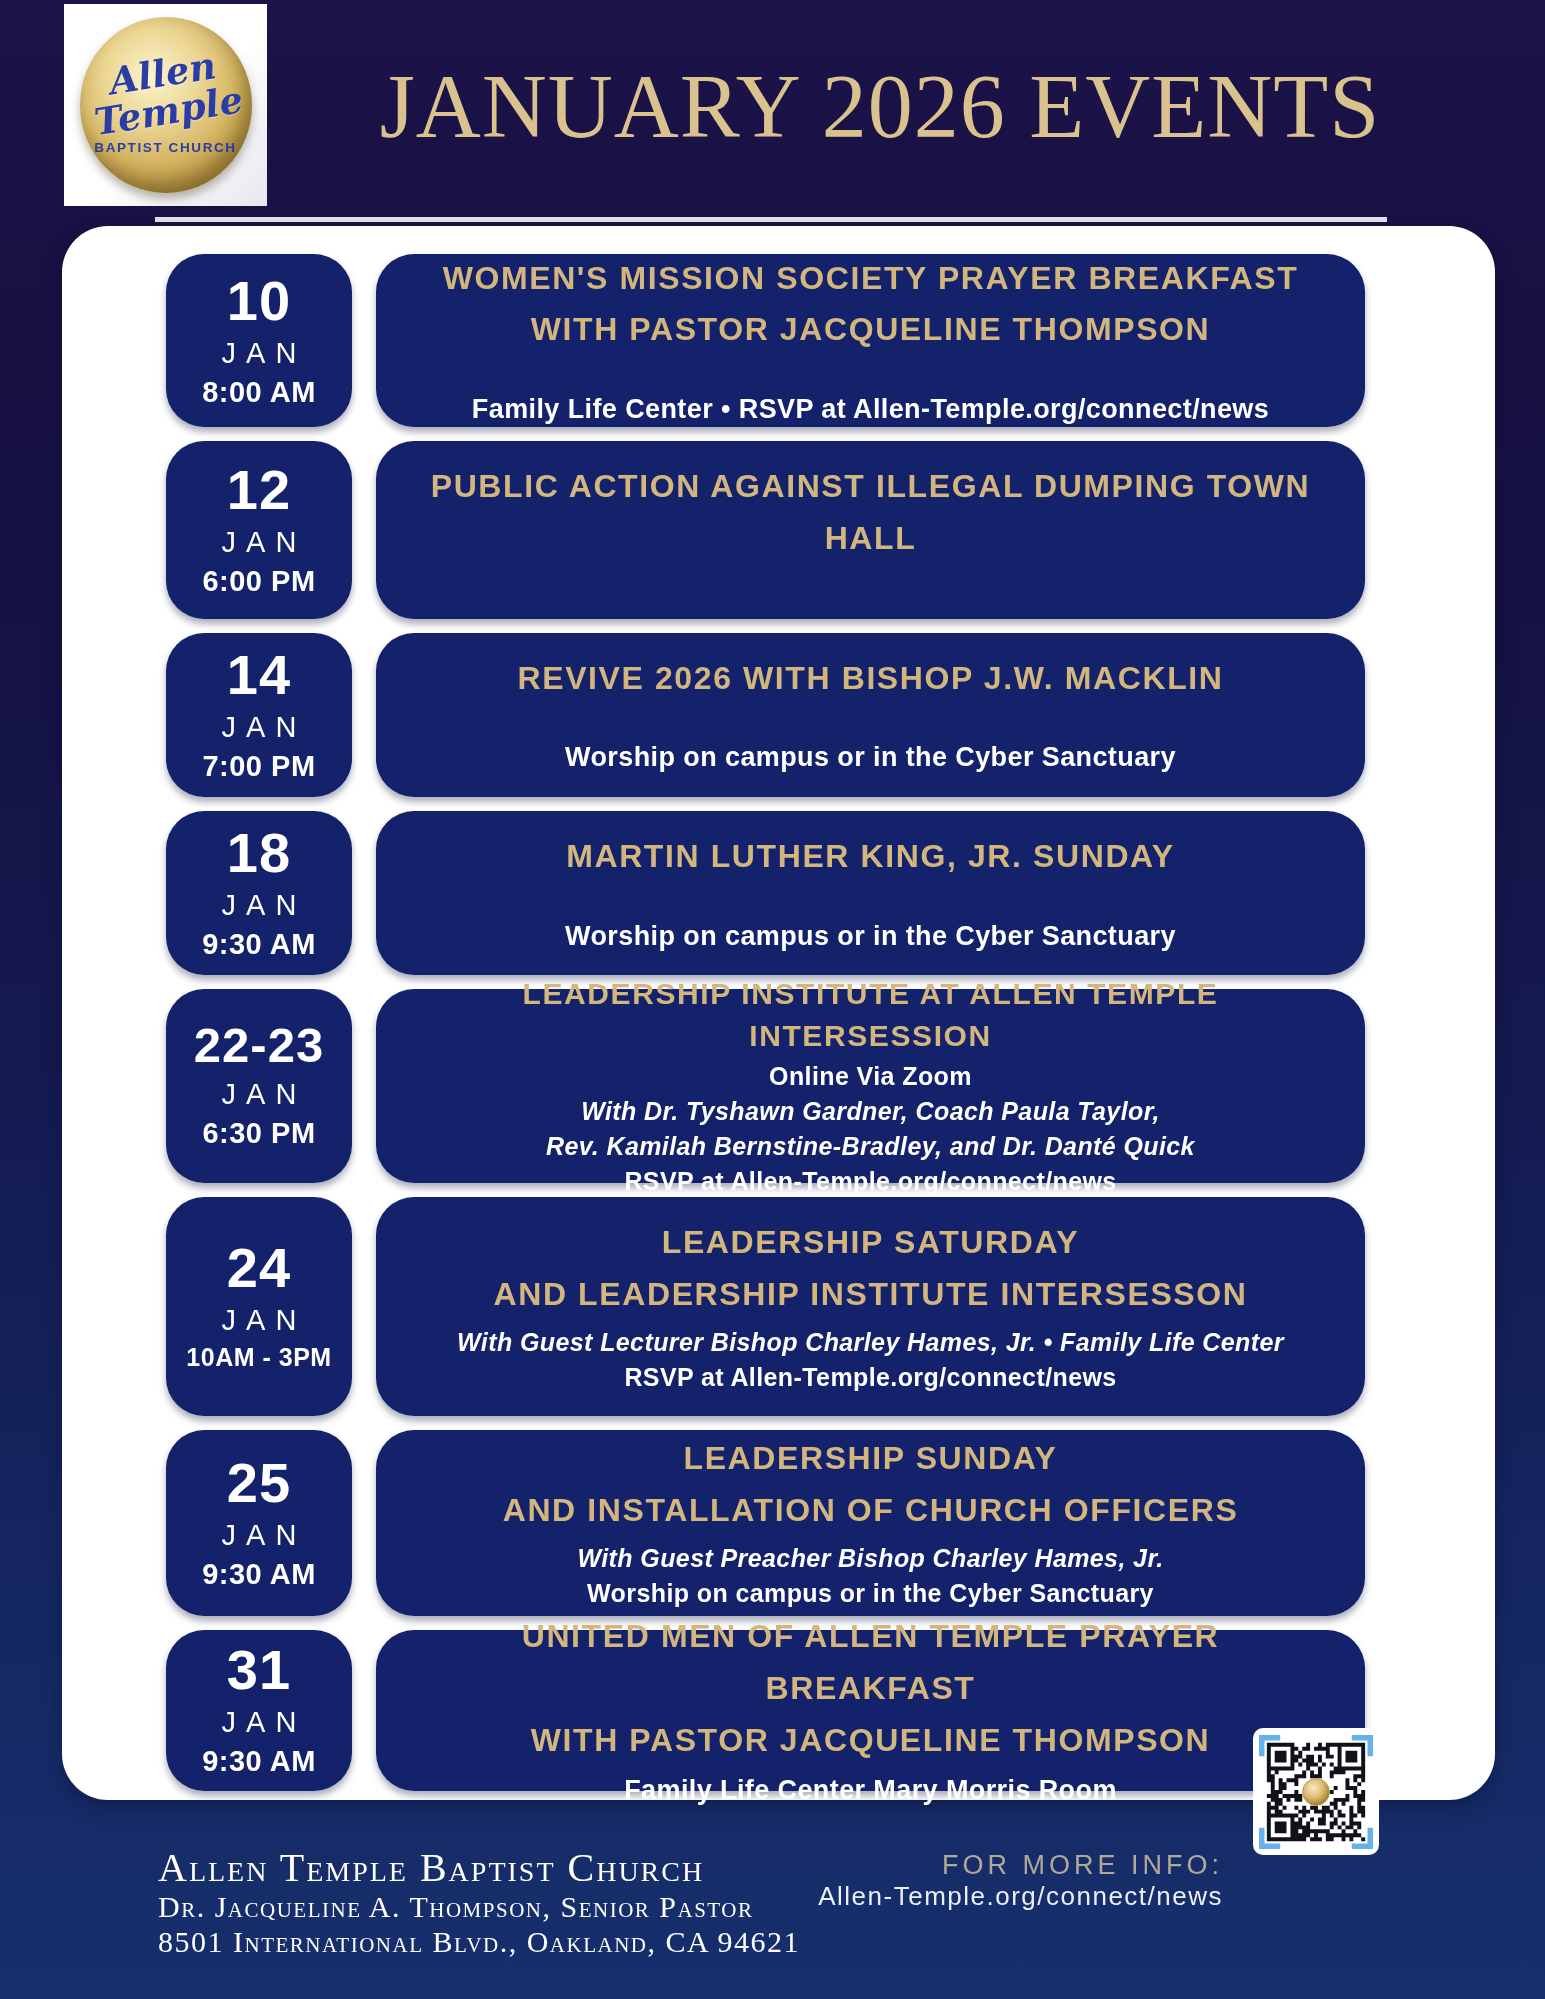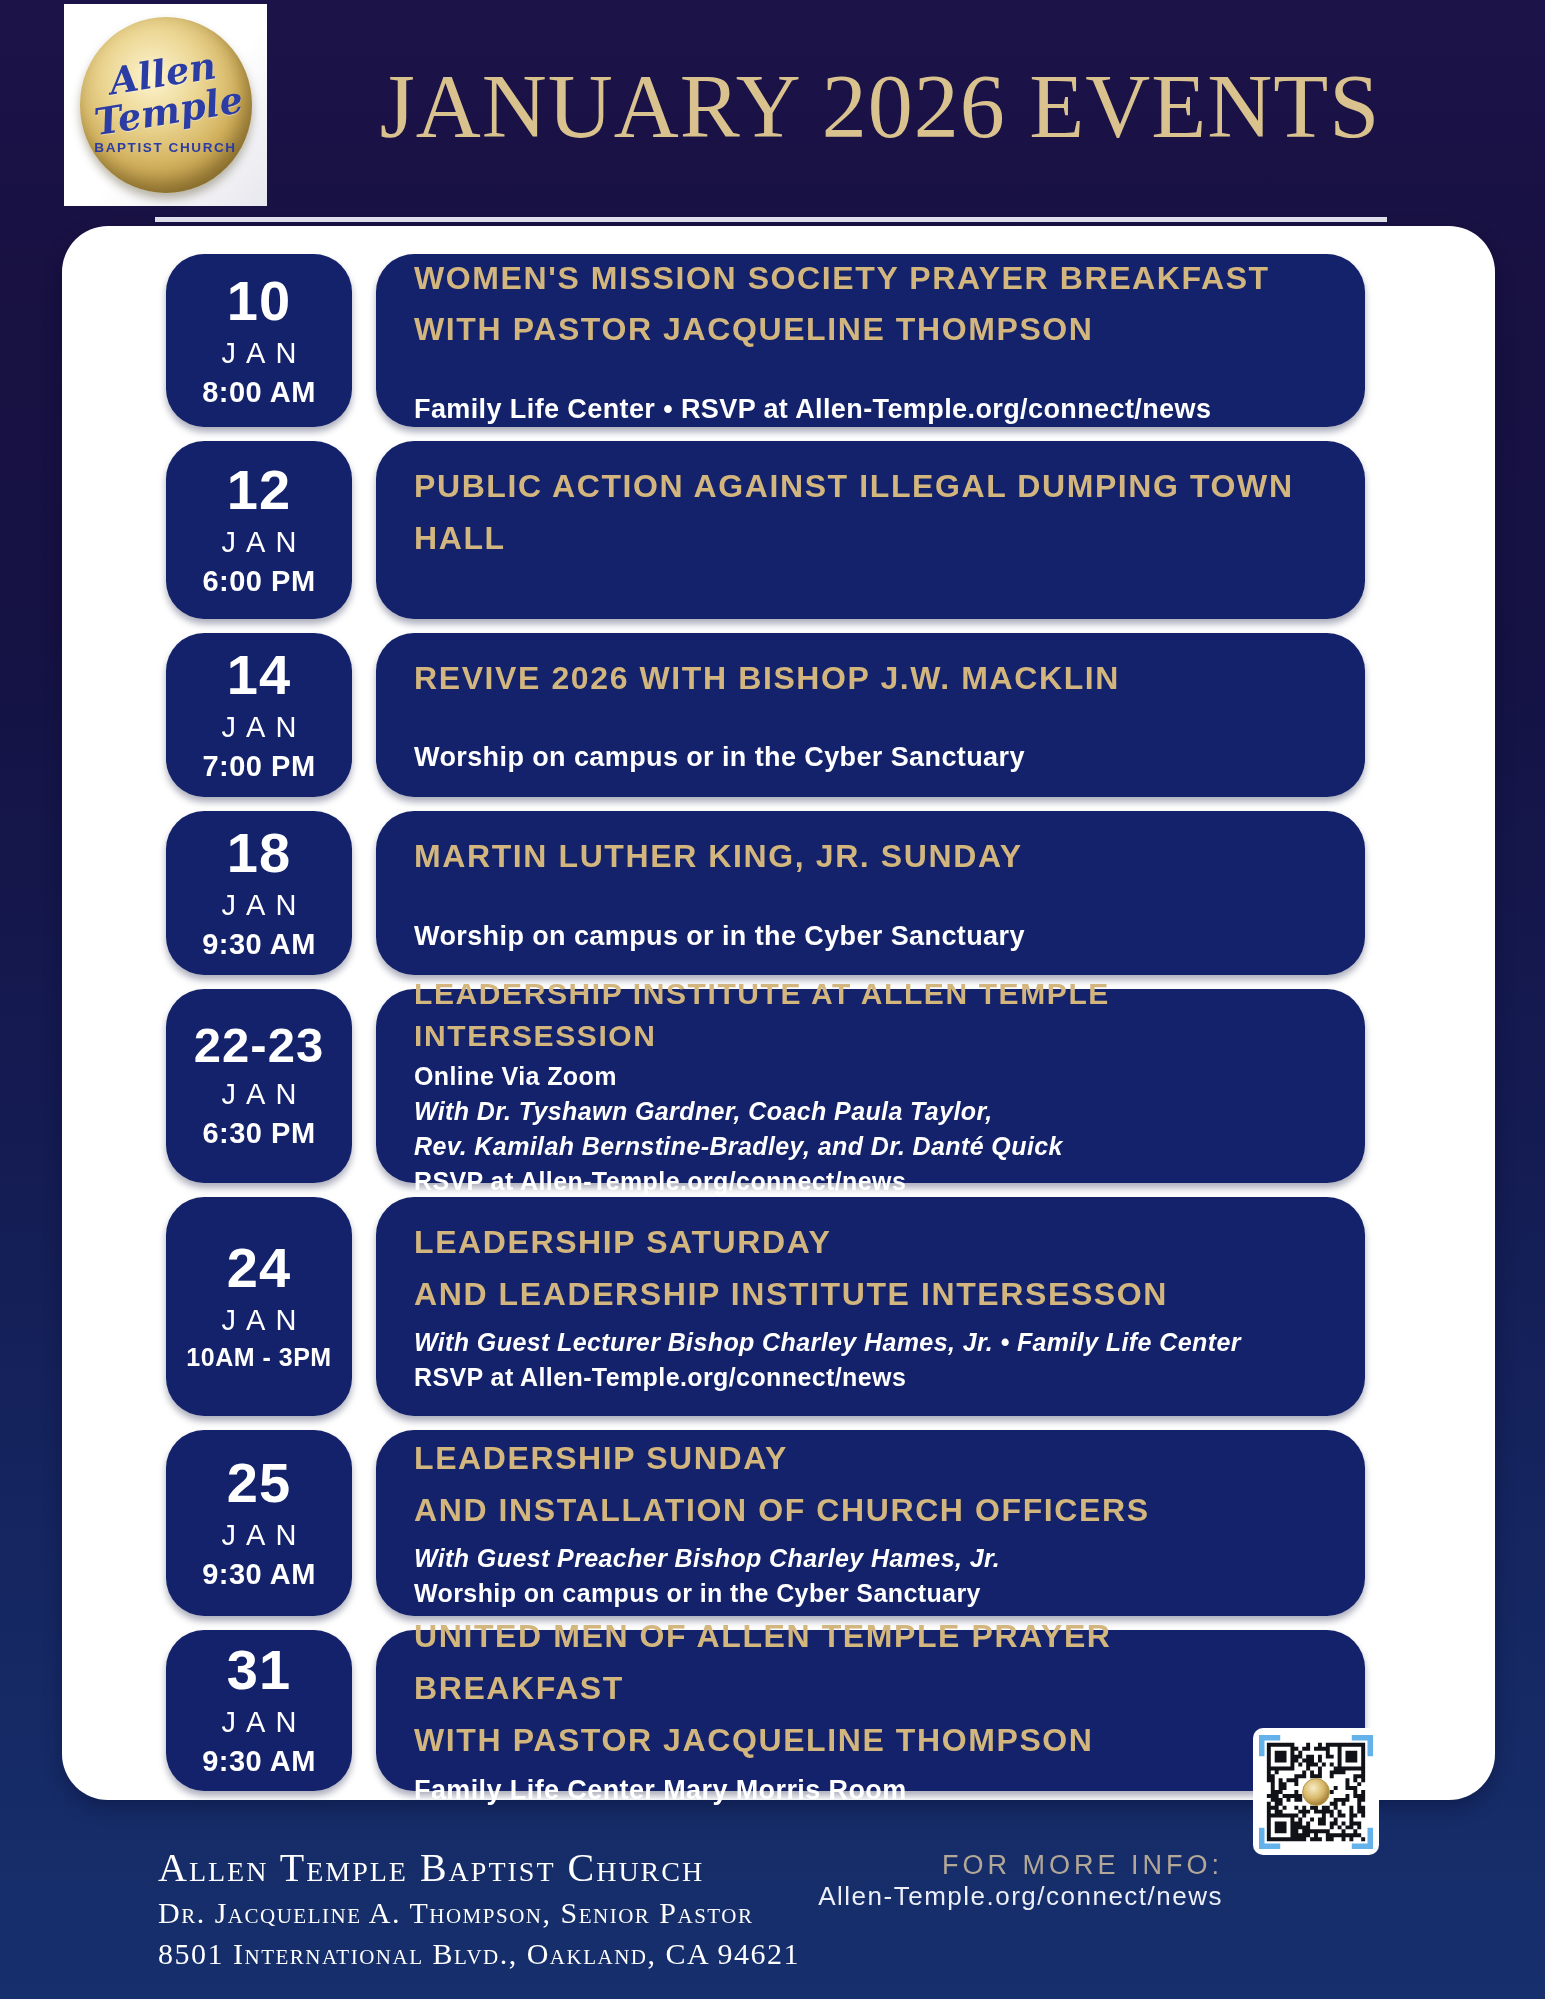--- a/index.html
+++ b/index.html
@@ -43,21 +43,21 @@
     background:#e2e2ef;
   }
   
   .panel{
     position:absolute;left:62px;top:226px;width:1433px;height:1574px;
     background:#ffffff;border-radius:46px;
     box-shadow:0 8px 18px rgba(10,10,40,.35);
   }
   .rows{
     position:absolute;left:104px;right:130px;top:28px;bottom:16px;
-    display:flex;flex-direction:column;gap:14px;
+    display:flex;flex-direction:column;gap:14px;text-align:center;
   }
   .row{display:flex;gap:24px;align-items:stretch;}
   .rows .row:nth-child(1){height:173px;}
   .rows .row:nth-child(2){height:180px;}
   .rows .row:nth-child(3){height:176px;}
   .rows .row:nth-child(4){height:176px;}
   .rows .row:nth-child(5){height:194px;}
   .rows .row:nth-child(6){height:228px;}
   .rows .row:nth-child(7){height:186px;}
   .rows .row:nth-child(8){height:161px;}
@@ -87,21 +87,21 @@
   .rows .row:nth-child(7) .details{font-size:25px;margin-top:4px;}
   .rows .row:nth-child(8) .details{margin-top:4px;}
   .it{font-style:italic;}
   
   .footer{position:absolute;left:0;right:0;top:1800px;height:199px;}
   .church-info{
     position:absolute;left:158px;top:46px;color:#ffffff;
     font-family:"Liberation Serif","DejaVu Serif",serif;font-variant:small-caps;
   }
   .church-name{font-size:40px;letter-spacing:2px;line-height:1.1;}
-  .church-line{font-size:30px;letter-spacing:1.5px;line-height:1.15;margin-top:6px;}
+  .church-line{font-size:30px;letter-spacing:1.5px;line-height:1.15;}
   .more-info{position:absolute;right:322px;top:50px;text-align:right;}
   .more-info-label{color:#b3a897;font-size:27px;letter-spacing:4px;font-weight:400;}
   .more-info-url{color:#eceef8;font-size:26px;letter-spacing:1.5px;margin-top:0;font-weight:400;}
   .qr-card{
     position:absolute;left:1253px;top:-72px;width:126px;height:127px;
     background:#ffffff;border-radius:10px;
     display:flex;align-items:center;justify-content:center;
   }
   .qr-card svg{display:block;}
 </style>

